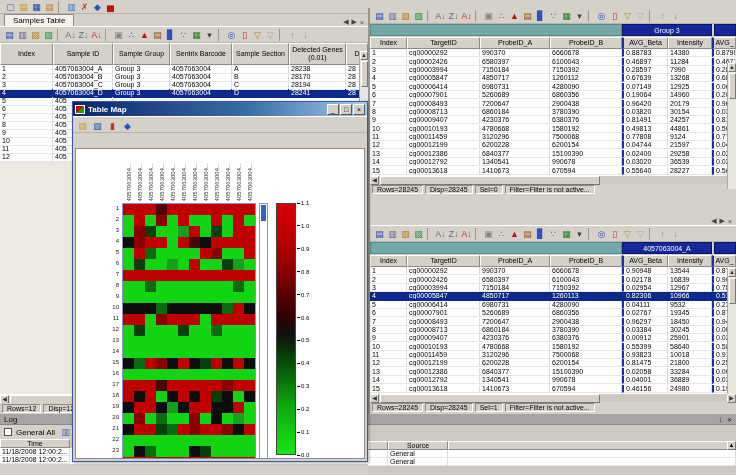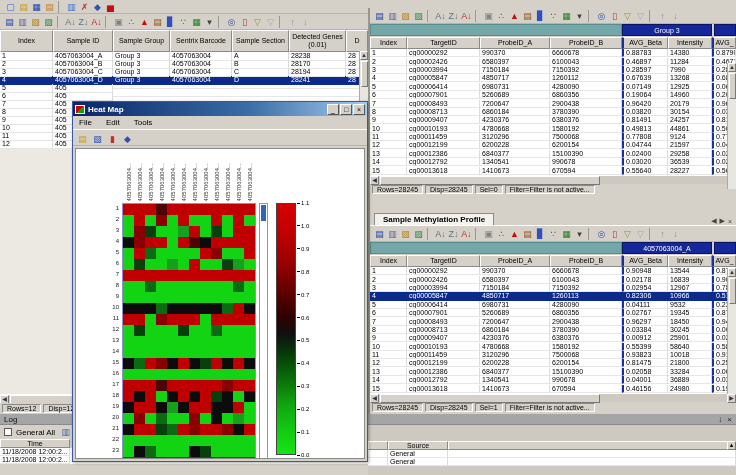--- a/index.html
+++ b/index.html
@@ -97,20 +97,28 @@
     <span class="icon" style="color: rgb(26, 63, 176);">▦</span>
     <span class="icon" style="color: rgb(199, 122, 42);">▤</span>
     <span class="tsep"></span>
     <span class="icon" style="color: rgb(58, 111, 212);">▥</span>
     <span class="icon" style="color: rgb(192, 48, 48);">✗</span>
     <span class="icon" style="color: rgb(48, 80, 192);">◆</span>
     <span class="icon" style="color: rgb(192, 16, 16);">▅</span>
   </div>
 
 <div id="left-panel">
+  <div class="tabbar">
+    <div class="tab">Samples Table</div>
+    <div class="pager">
+      <span>◀</span>
+      <span>▶</span>
+      <span>×</span>
+    </div>
+  </div>
   <div class="ptoolbar">
       <span class="icon" style="color: rgb(26, 63, 176);">▤</span>
       <span class="icon" style="color: rgb(96, 96, 160);">▥</span>
       <span class="icon" style="color: rgb(176, 128, 32);">▧</span>
       <span class="icon" style="color: rgb(32, 144, 64);">▨</span>
       <span class="tsep"></span>
       <span class="icon" style="color: rgb(96, 112, 128);">A↓</span>
       <span class="icon" style="color: rgb(96, 112, 128);">Z↓</span>
       <span class="icon" style="color: rgb(192, 48, 48);">A↓</span>
       <span class="tsep"></span>
@@ -462,21 +470,20 @@
         <span class="cell c3">Filter=Filter is not active...</span>
       </div>
     <div class="vscroll" style="right:0;top:55px;height:126px;">
       <div class="sbtn" style="width:8px;">▲</div>
       <div class="vthumb"></div>
     </div>
   </div>
 
   <div class="rpanel" style="height:201px;margin-top:2px;">
     <div class="tabbar">
-      <div class="tab bold">Sample Methylation Profile</div>
       <div class="pager">
         <span>◀</span>
         <span>▶</span>
         <span>×</span>
       </div>
     </div>
     <div class="ptoolbar">
         <span class="icon" style="color: rgb(26, 63, 176);">▤</span>
         <span class="icon" style="color: rgb(96, 96, 160);">▥</span>
         <span class="icon" style="color: rgb(176, 128, 32);">▧</span>
@@ -719,29 +726,24 @@
           <div class="cell c2"></div>
         </div>
       </div>
     <div class="up-arrow">▲</div>
   </div>
 </div>
 
 <div id="hm-window">
   <div class="titlebar">
     <div class="ticon"></div>
-    <div class="ttext">Heat Map</div>
+    <div class="ttext">Table Map</div>
     <div class="wbtn">_</div>
     <div class="wbtn">□</div>
     <div class="wbtn">×</div>
-  </div>
-  <div class="menubar">
-    <span>File</span>
-    <span>Edit</span>
-    <span>Tools</span>
   </div>
   <div class="hm-toolbar">
       <span class="icon" style="color: rgb(199, 154, 42);">▤</span>
       <span class="icon" style="color: rgb(32, 80, 192);">▧</span>
       <span class="icon" style="color: rgb(192, 48, 48);">▮</span>
       <span class="icon" style="color: rgb(48, 80, 192);">◆</span>
     </div>
   <div id="hm-client">
     <div id="hm-cols">
         <div class="hm-col">

